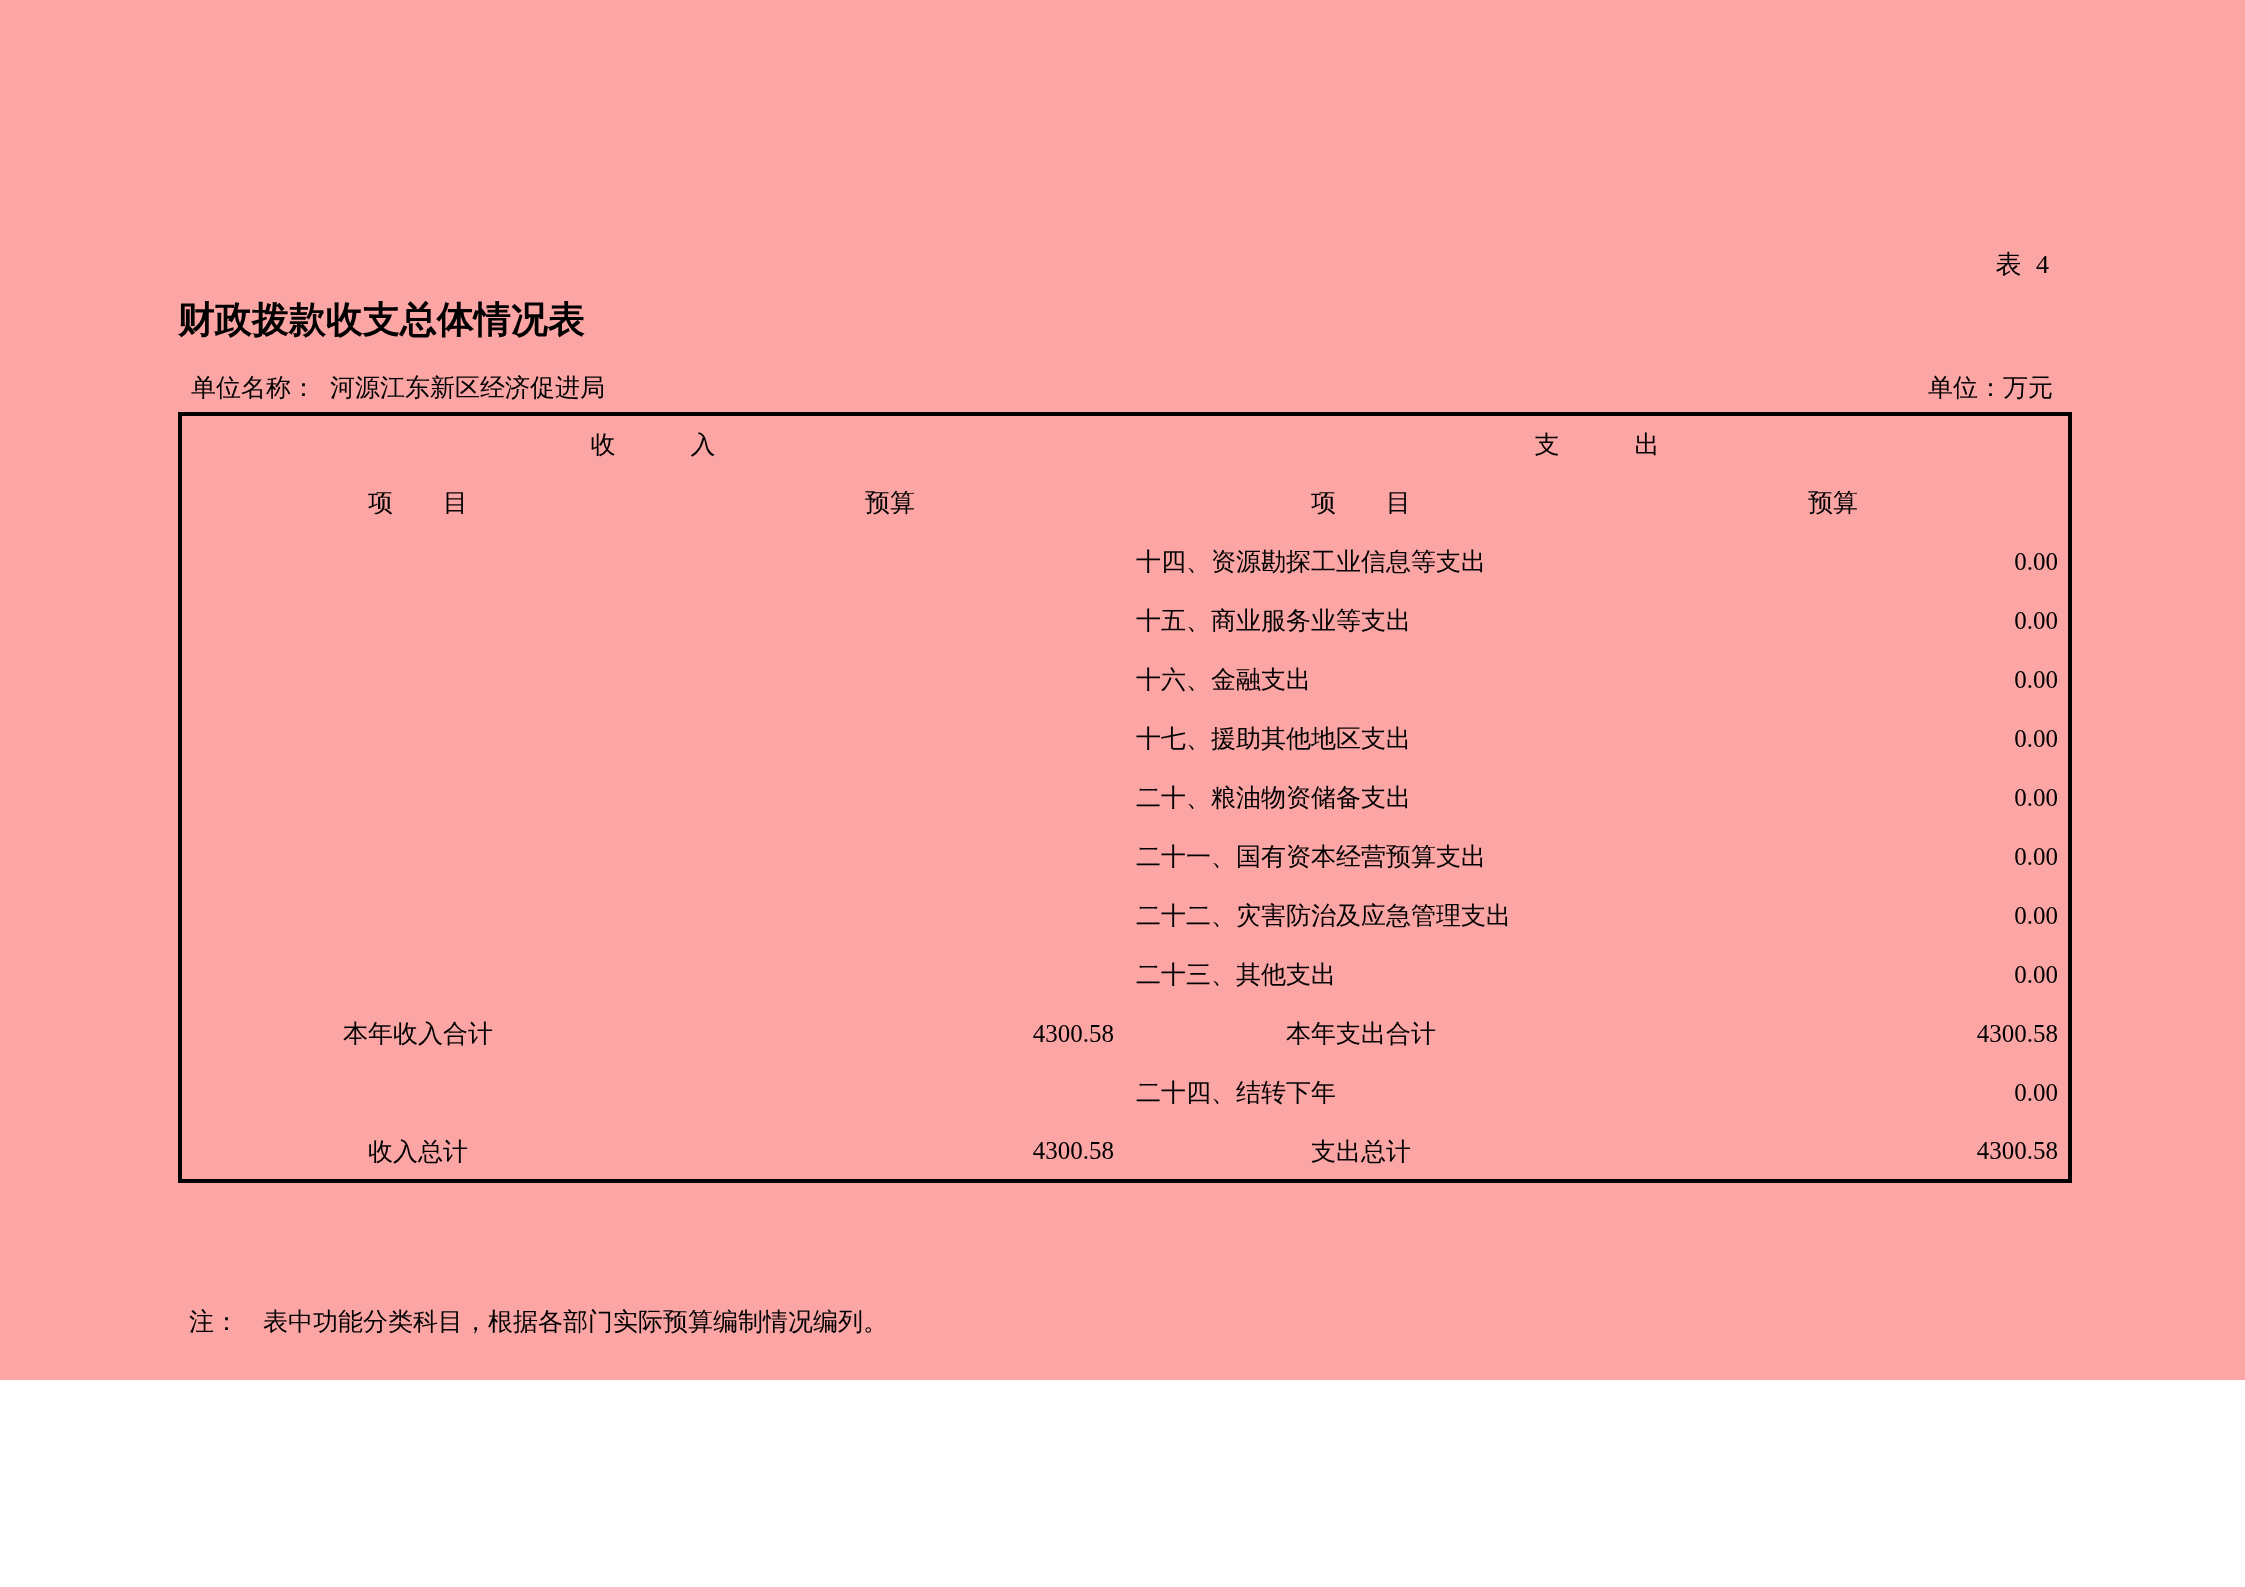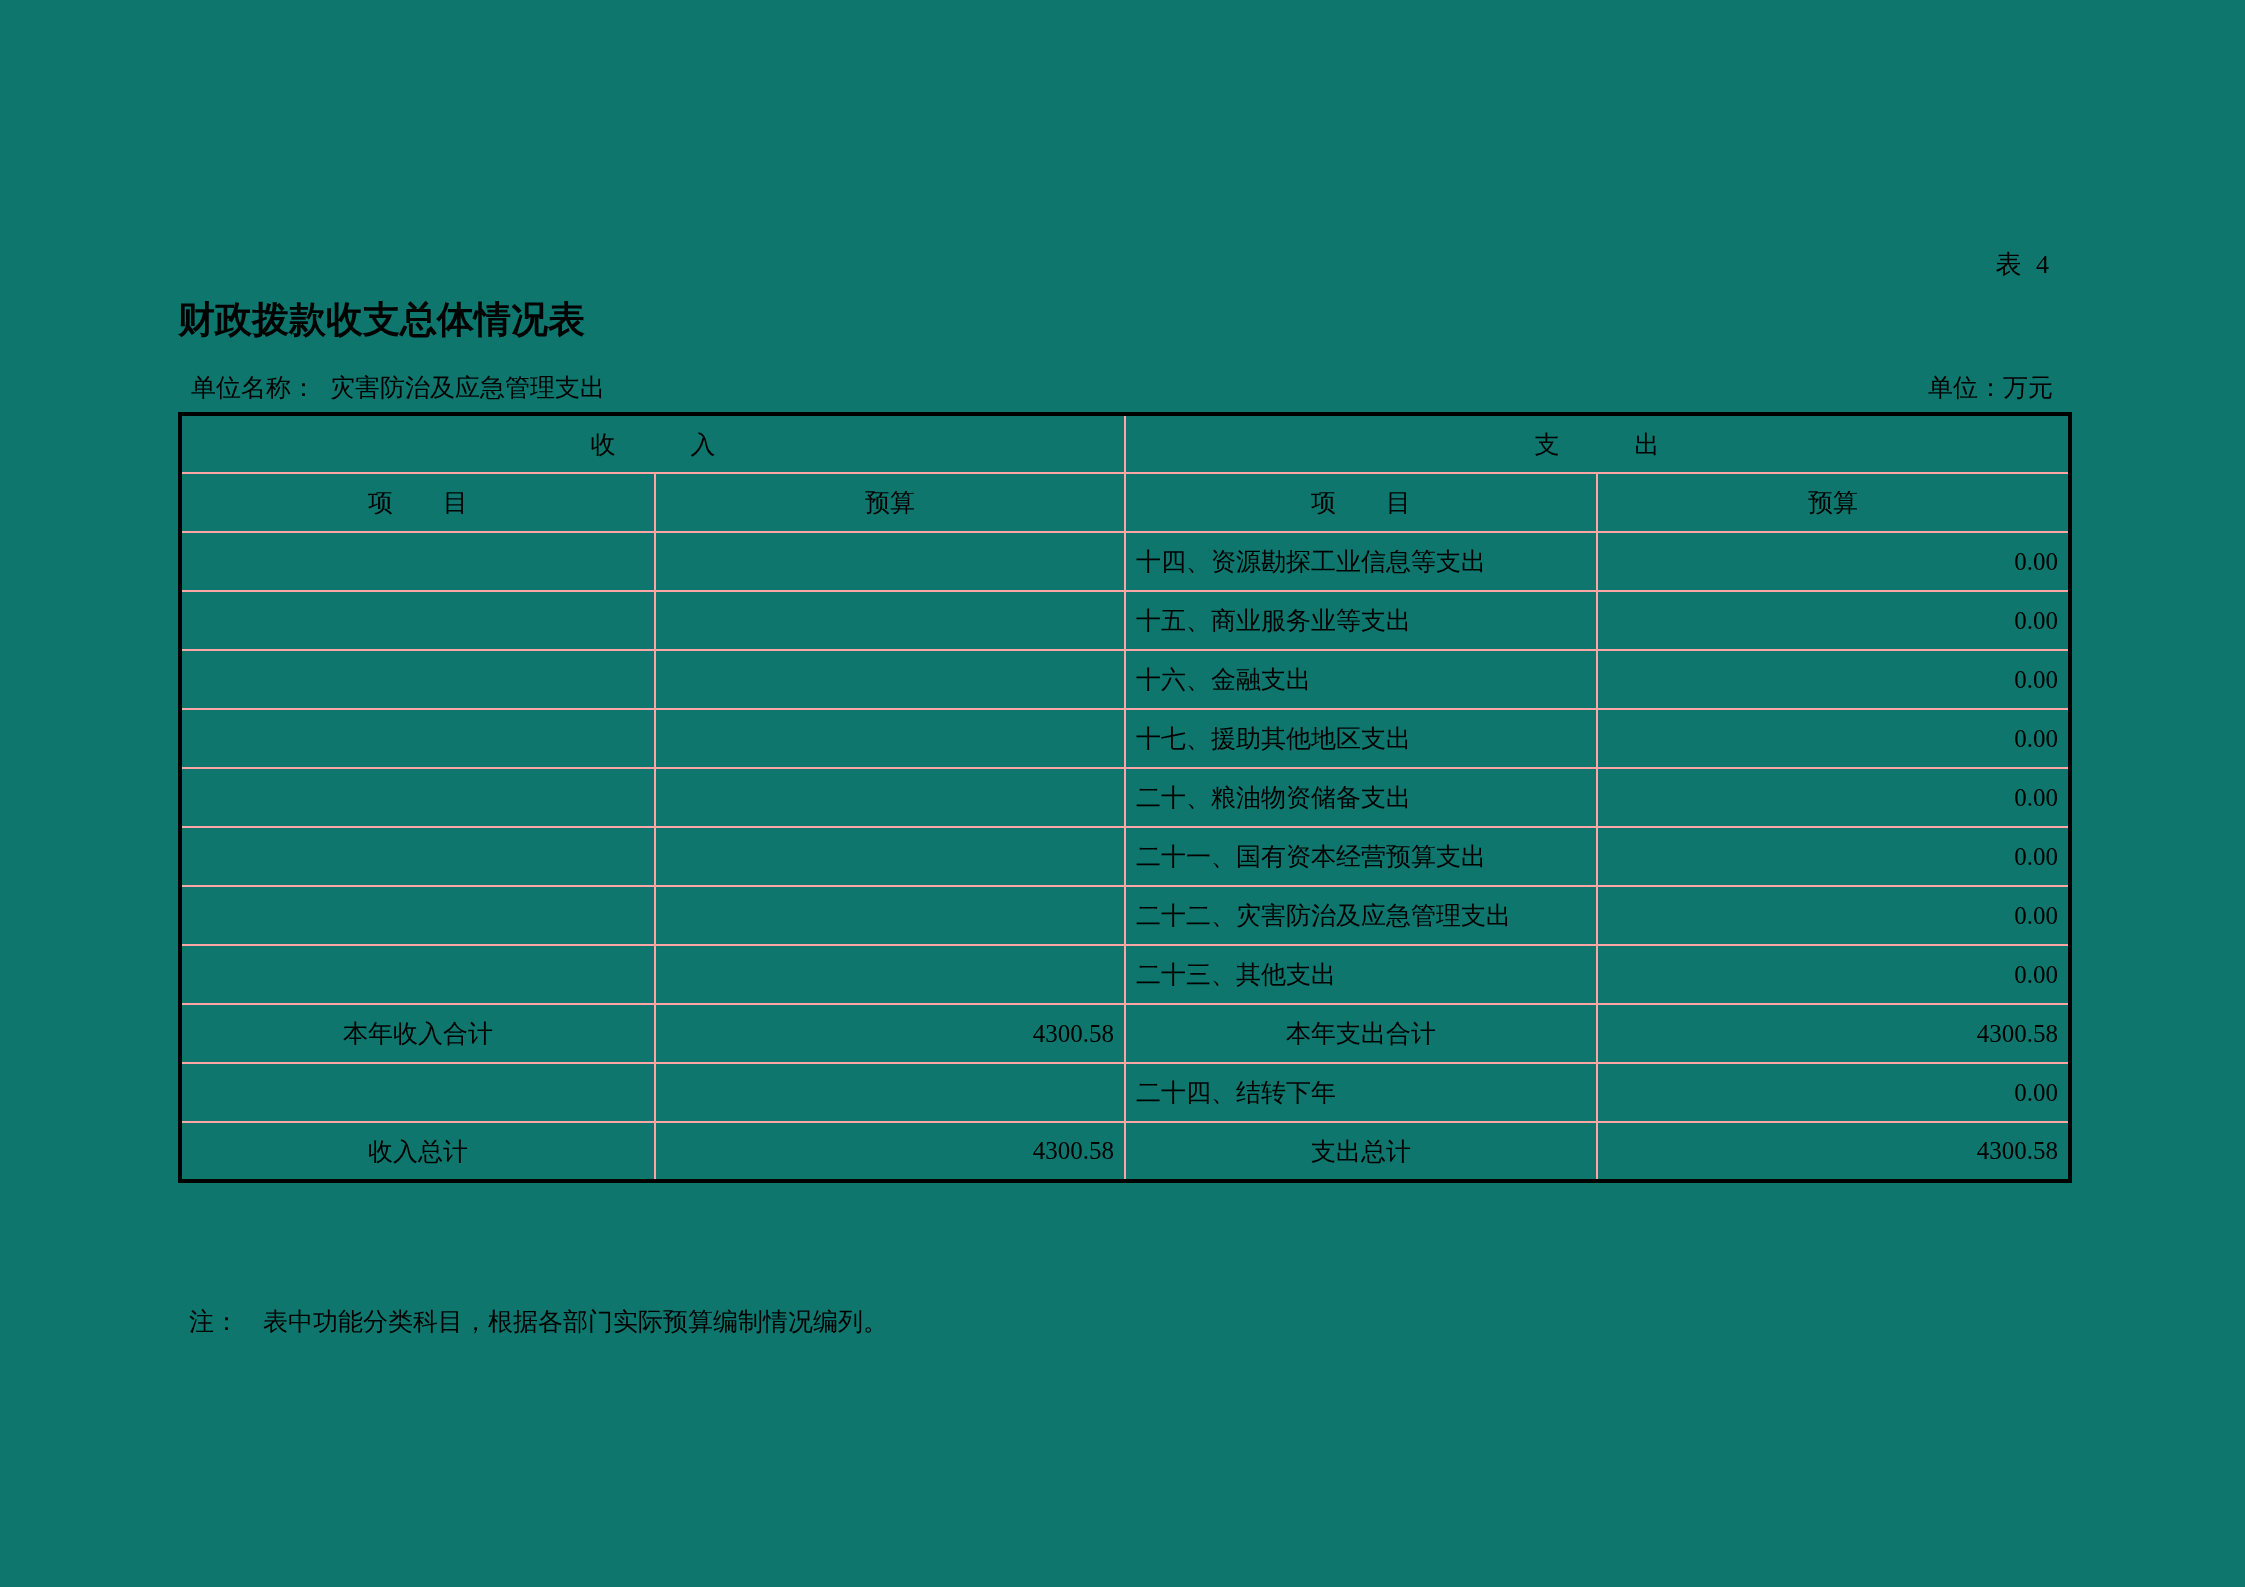--- a/index.html
+++ b/index.html
@@ -1,21 +1,21 @@
 <!DOCTYPE html>
 <html><head>
 <meta charset="utf-8">
 <style>
   * { margin: 0; padding: 0; box-sizing: border-box; }
   html, body { background: #ffffff; }
   .page {
     position: relative;
     width: 2245px;
-    height: 1587px;
-    background: #0f766e;
+    height: 1380px;
+    background: #fca5a5;
     font-family: "Liberation Serif", "DejaVu Serif", serif;
     color: #000000;
     overflow: hidden;
   }
   .table-tag {
     position: absolute;
     top: 247px;
     right: 192px;
     font-size: 26px;
     letter-spacing: 4px;
@@ -74,21 +74,21 @@
 <body>
 
 <div class="page">
 
   <div class="table-tag">表 4</div>
 
   <div class="doc-title">财政拨款收支总体情况表</div>
 
   <div class="meta-row">
     <span>
-      <span>单位名称：</span><span class="unit-name-value">灾害防治及应急管理支出</span>
+      <span>单位名称：</span><span class="unit-name-value">河源江东新区经济促进局</span>
     </span>
     <span>单位：万元</span>
   </div>
 
   <table class="budget">
     <colgroup>
       <col style="width:475px">
         <col style="width:470px">
         <col style="width:472px">
         <col style="width:473px">

